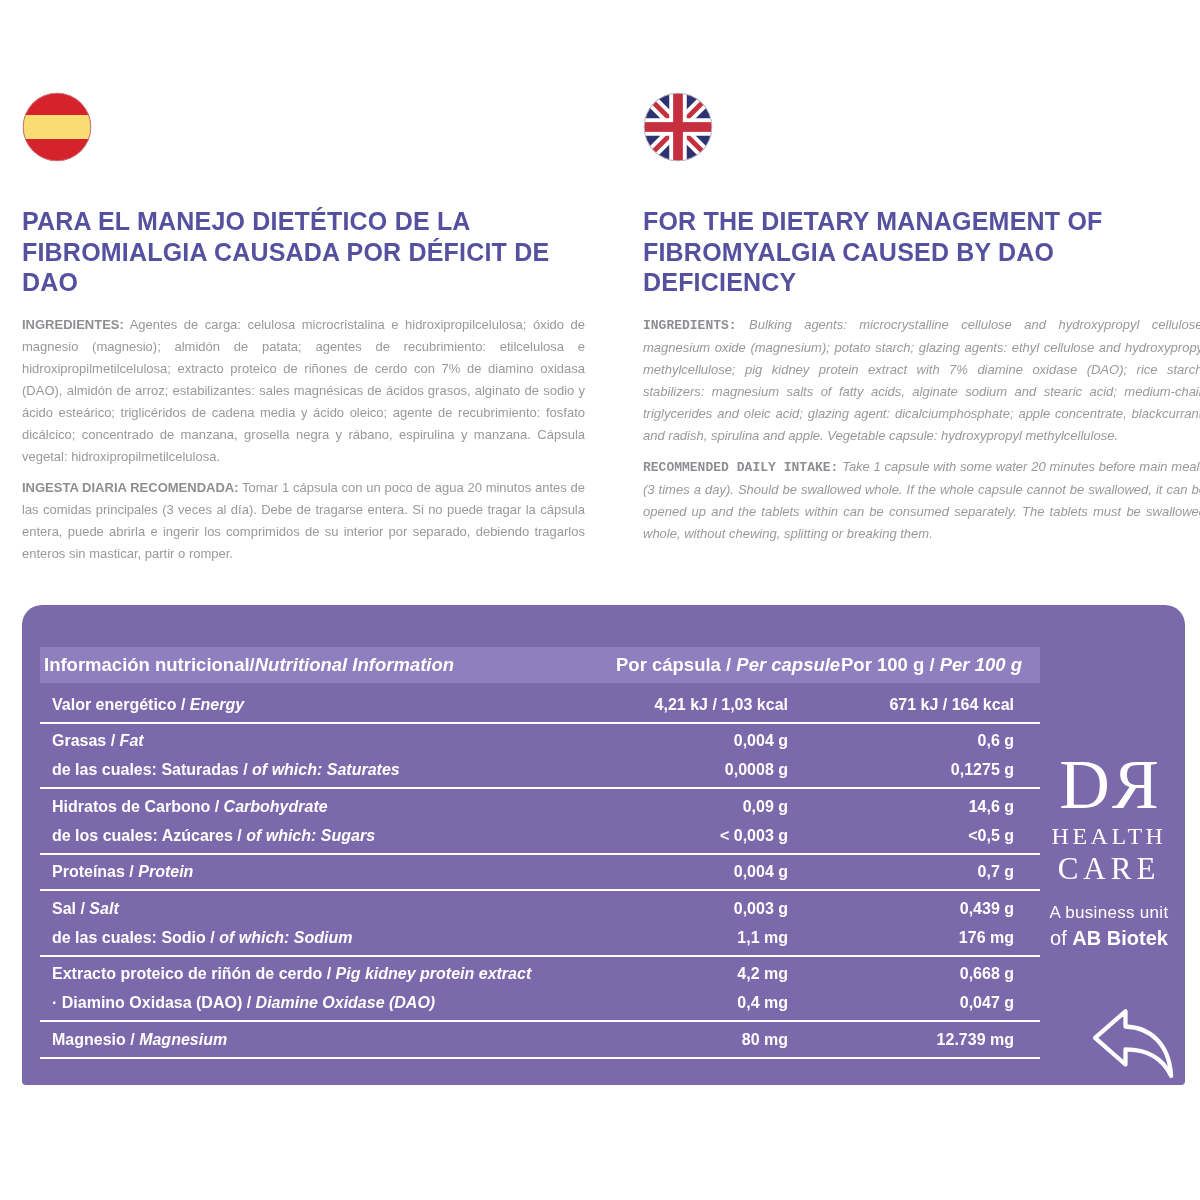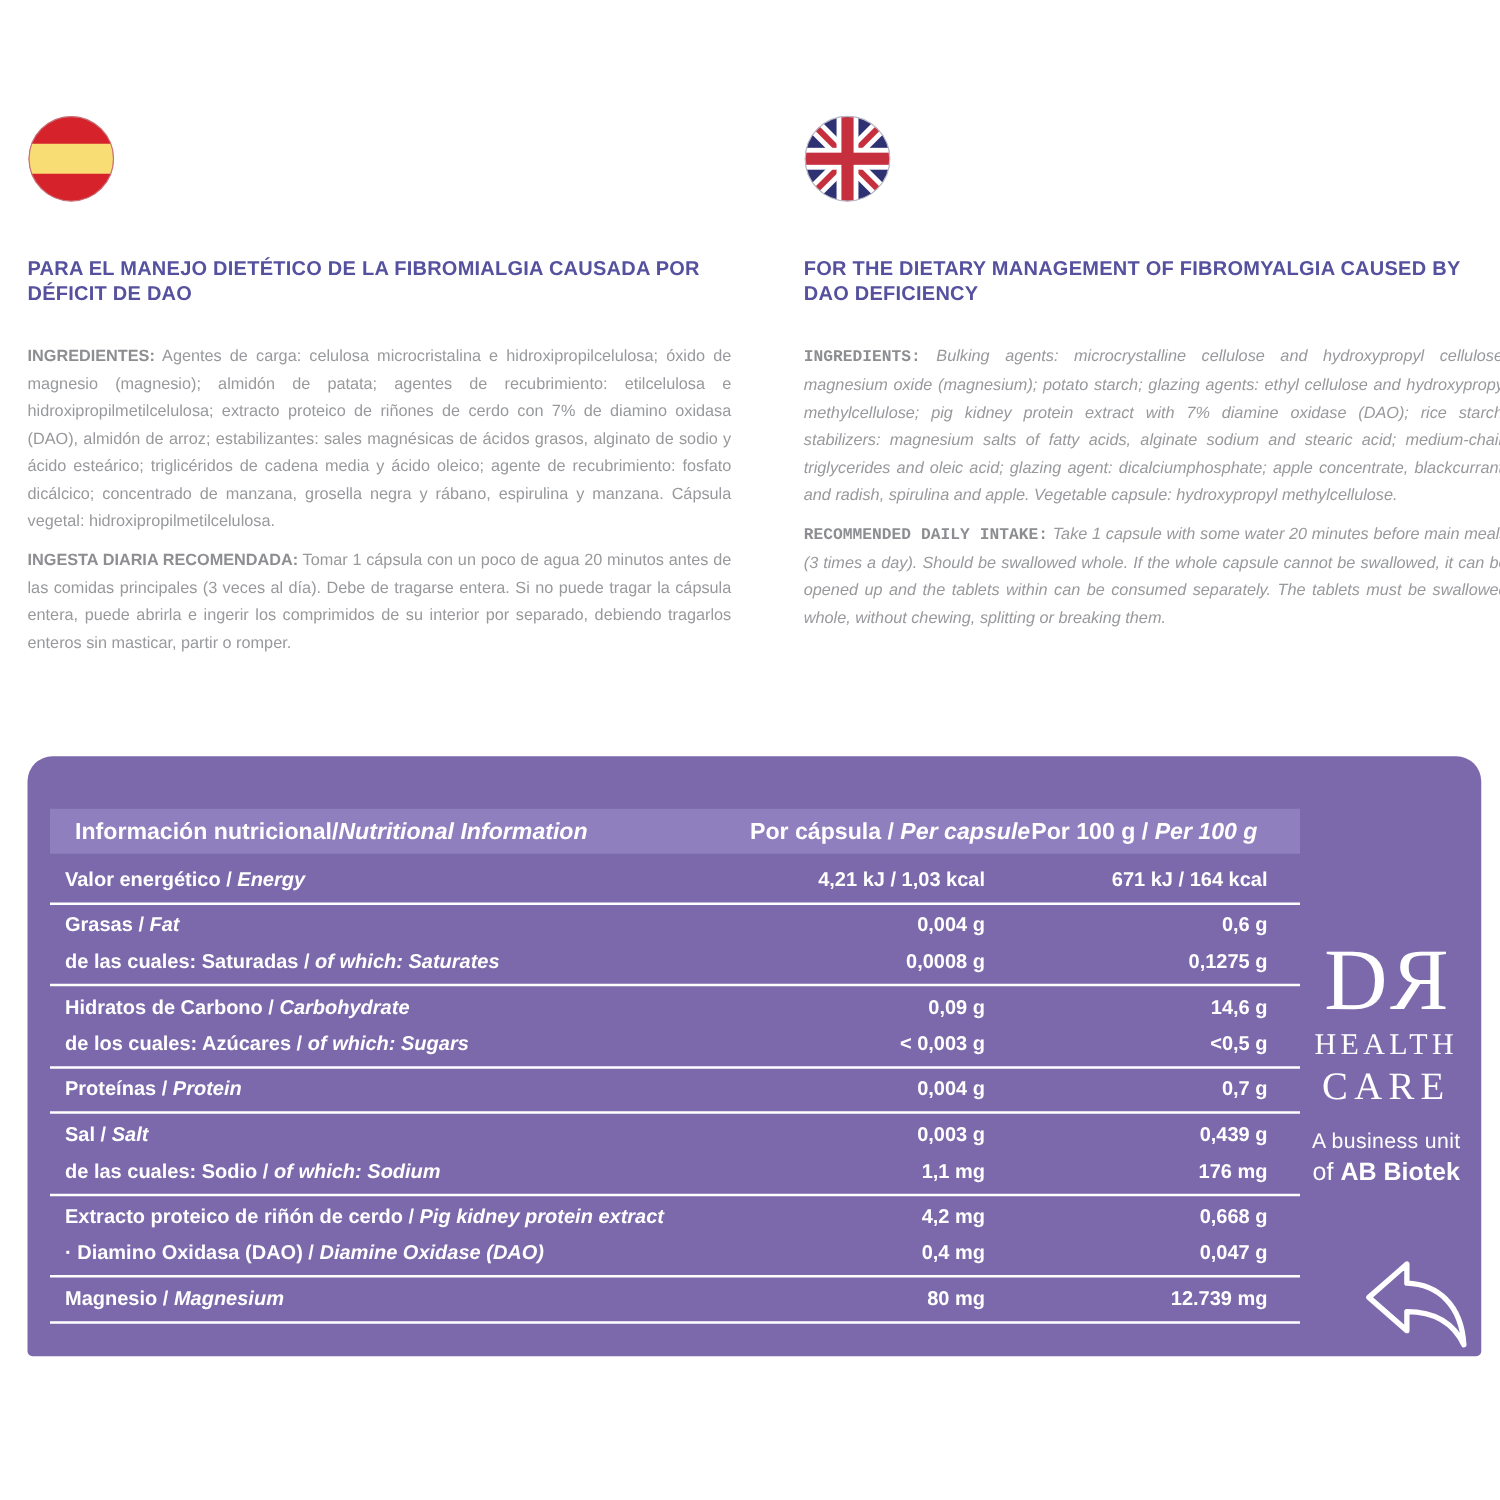--- a/index.html
+++ b/index.html
@@ -6,36 +6,36 @@
   html,body { width:1200px; height:1200px; background:#ffffff;
               font-family:"Liberation Sans", sans-serif; }
   .page { position:relative; width:1200px; height:1200px; overflow:hidden; }
 
   
   .col { position:absolute; top:88px; width:563px; }
   .col-es { left:22px; }
   .col-en { left:643px; }
   .flag { width:70px; height:70px; display:block; }
   .flag-wrap { height:118px; padding-top:4px; }
-  .heading { font-size:16px; font-weight:bold; color:#55519e;
-             line-height:1.22; letter-spacing:0.2px; margin-bottom:29px;
+  .heading { font-size:25px; font-weight:bold; color:#55519e;
+             line-height:1.22; letter-spacing:0.2px; margin-bottom:16px;
              text-transform:uppercase; }
   .para { font-size:13px; line-height:22px; color:#98999c;
           text-align:justify; }
   .para + .para { margin-top:9px; }
   .lead { font-weight:bold; color:#8d8e91; }
   .col-en .para { font-style:italic; }
   .col-en .lead { font-style:normal;font-family:Liberation Mono, monospace; }
 
   
   .panel { position:absolute; left:22px; top:605px; width:1163px; height:480px;
            background:#7b69ac; border-radius:20px 20px 4px 4px; }
   .ntable { position:absolute; left:18px; top:42px; width:1000px; color:#fff; }
   .thead { display:flex; align-items:center; background:#8f7fbe;
-           height:36px; padding:0 20px; font-size:18.5px; font-weight:bold;
+           height:36px; padding:0 4px; font-size:18.5px; font-weight:bold;
            margin-bottom:7px; }
   .trow { display:flex; align-items:center; padding:2.5px 12px;
           font-size:16px; font-weight:bold; line-height:24px; }
   .trow.sep { border-bottom:2.5px solid #ffffff; padding-bottom:5px;
               margin-bottom:3px; }
   .c-label { flex:1; text-align:left; }
   .c-cap   { width:180px; text-align:right; white-space:nowrap; }
   .c-100   { width:240px; padding-right:14px; text-align:right; white-space:nowrap; }
   .thead .c-cap i, .thead .c-100 i, .c-label i { font-style:italic; }
 

